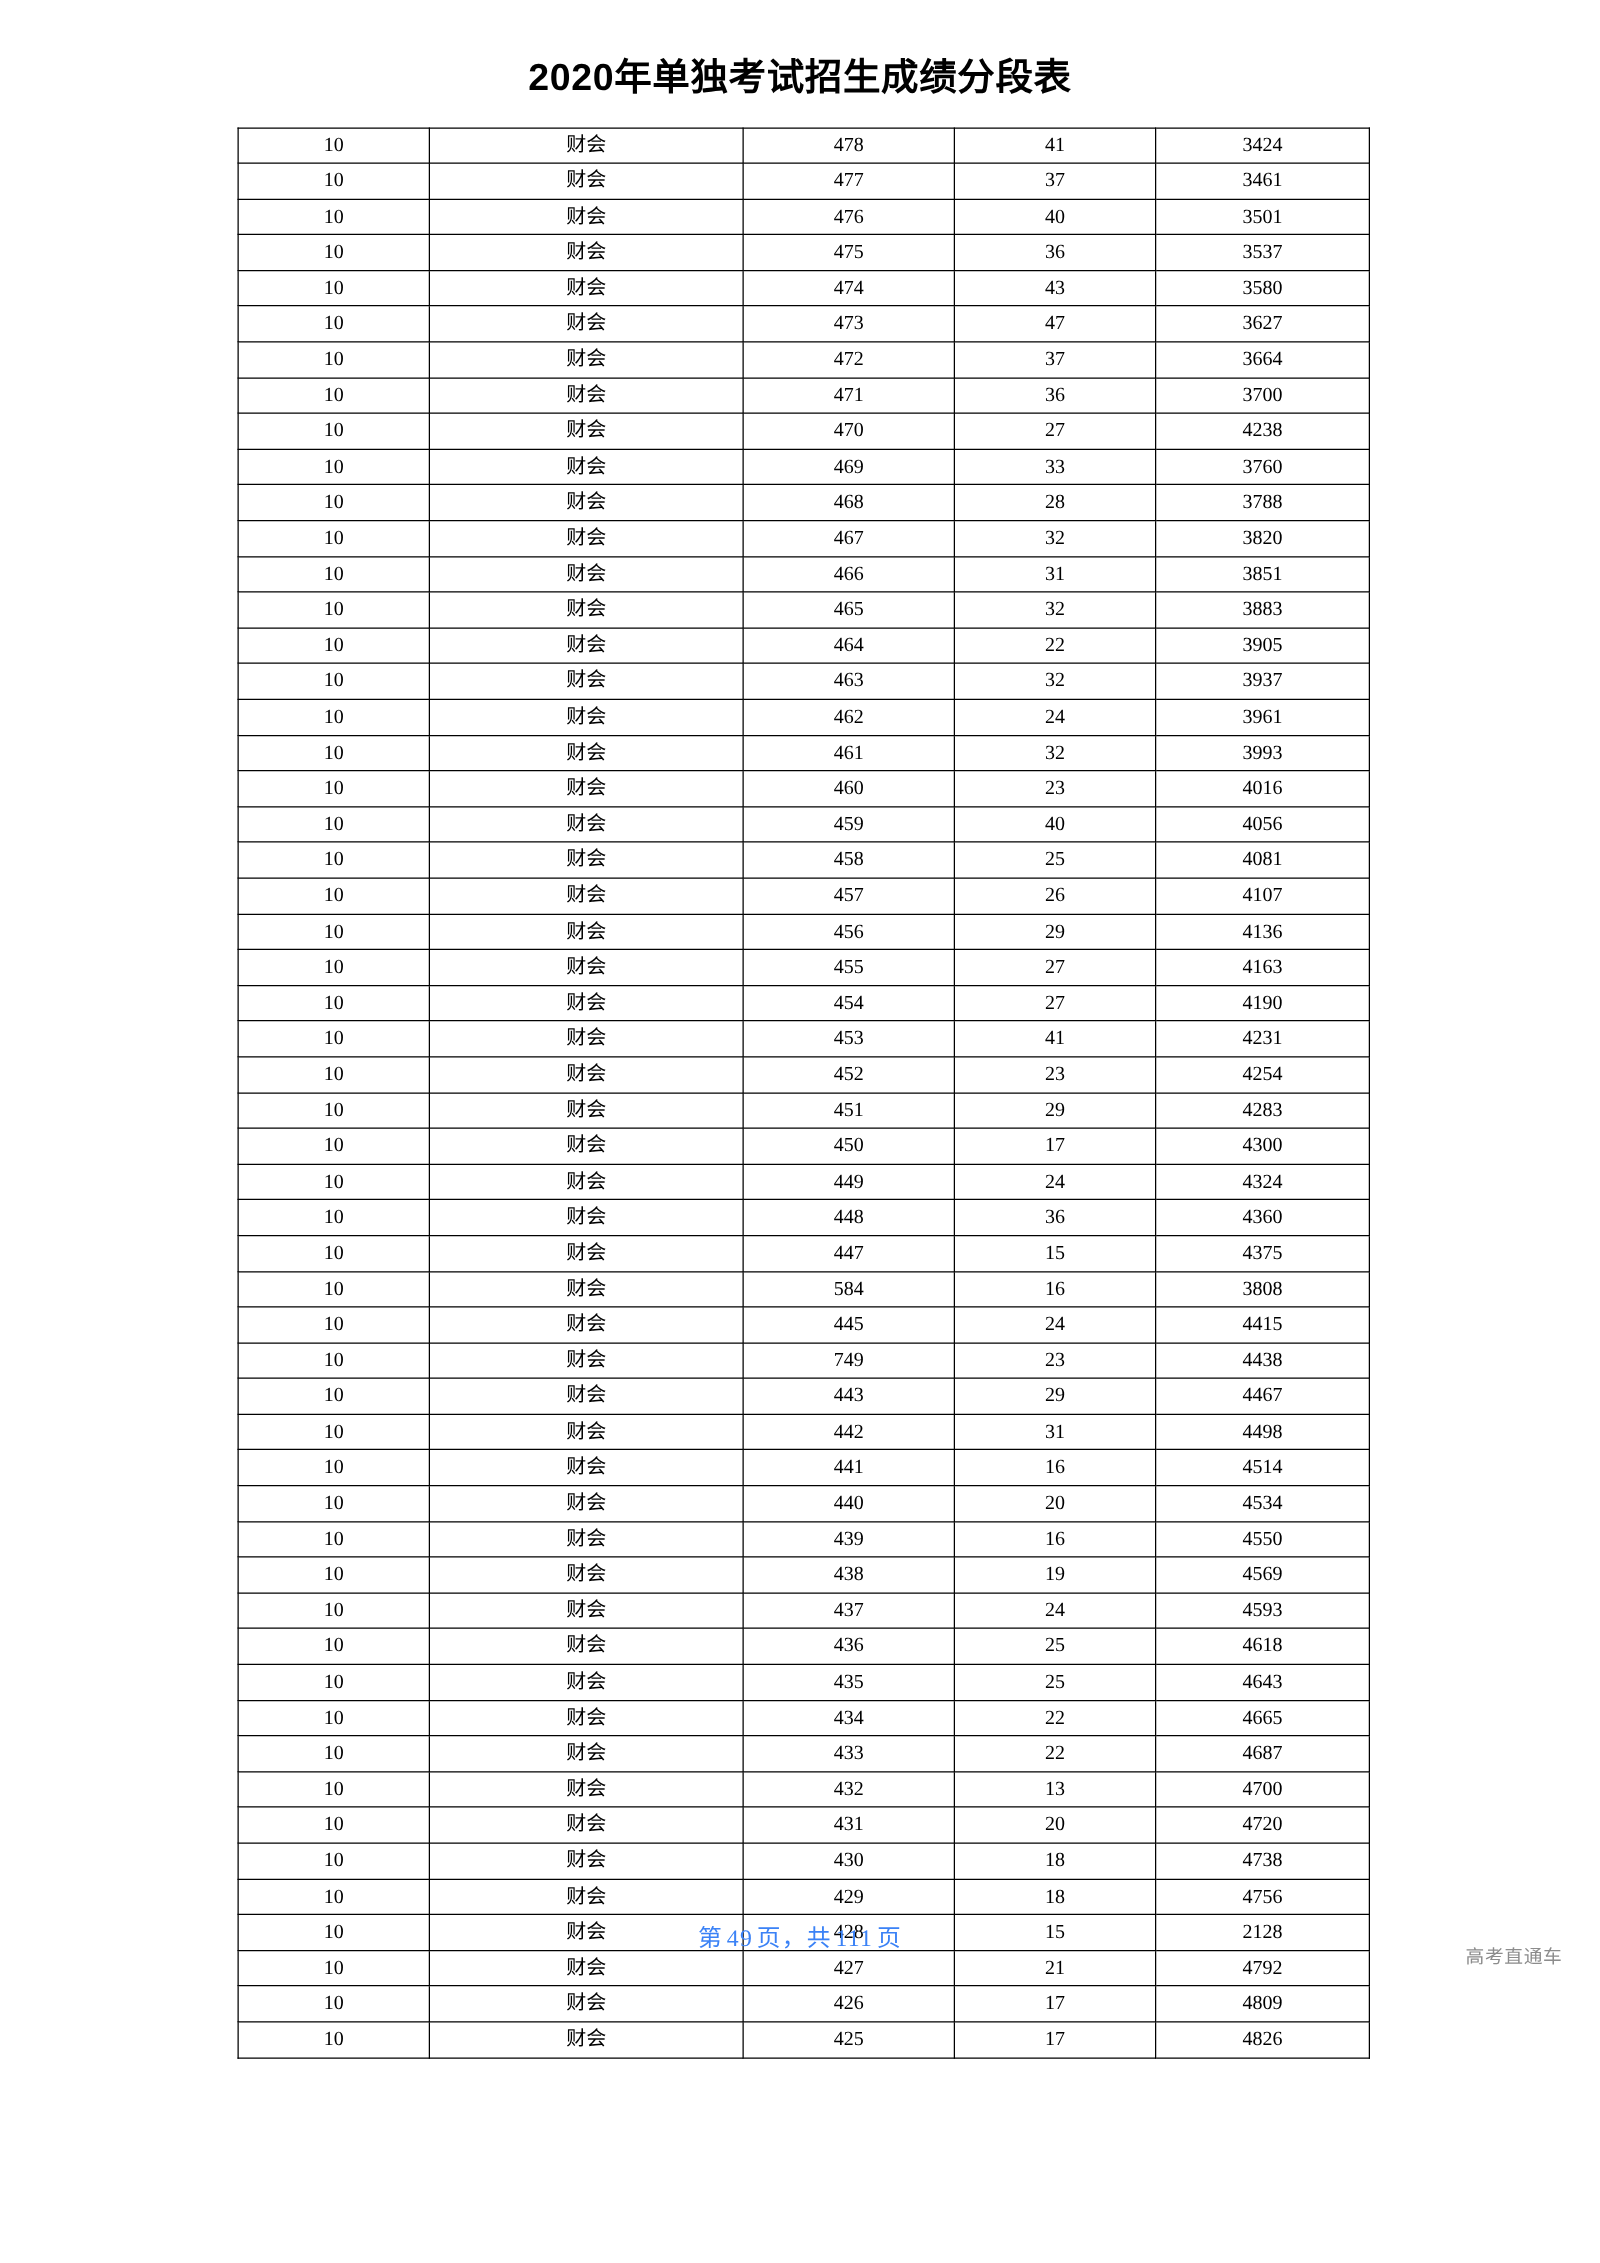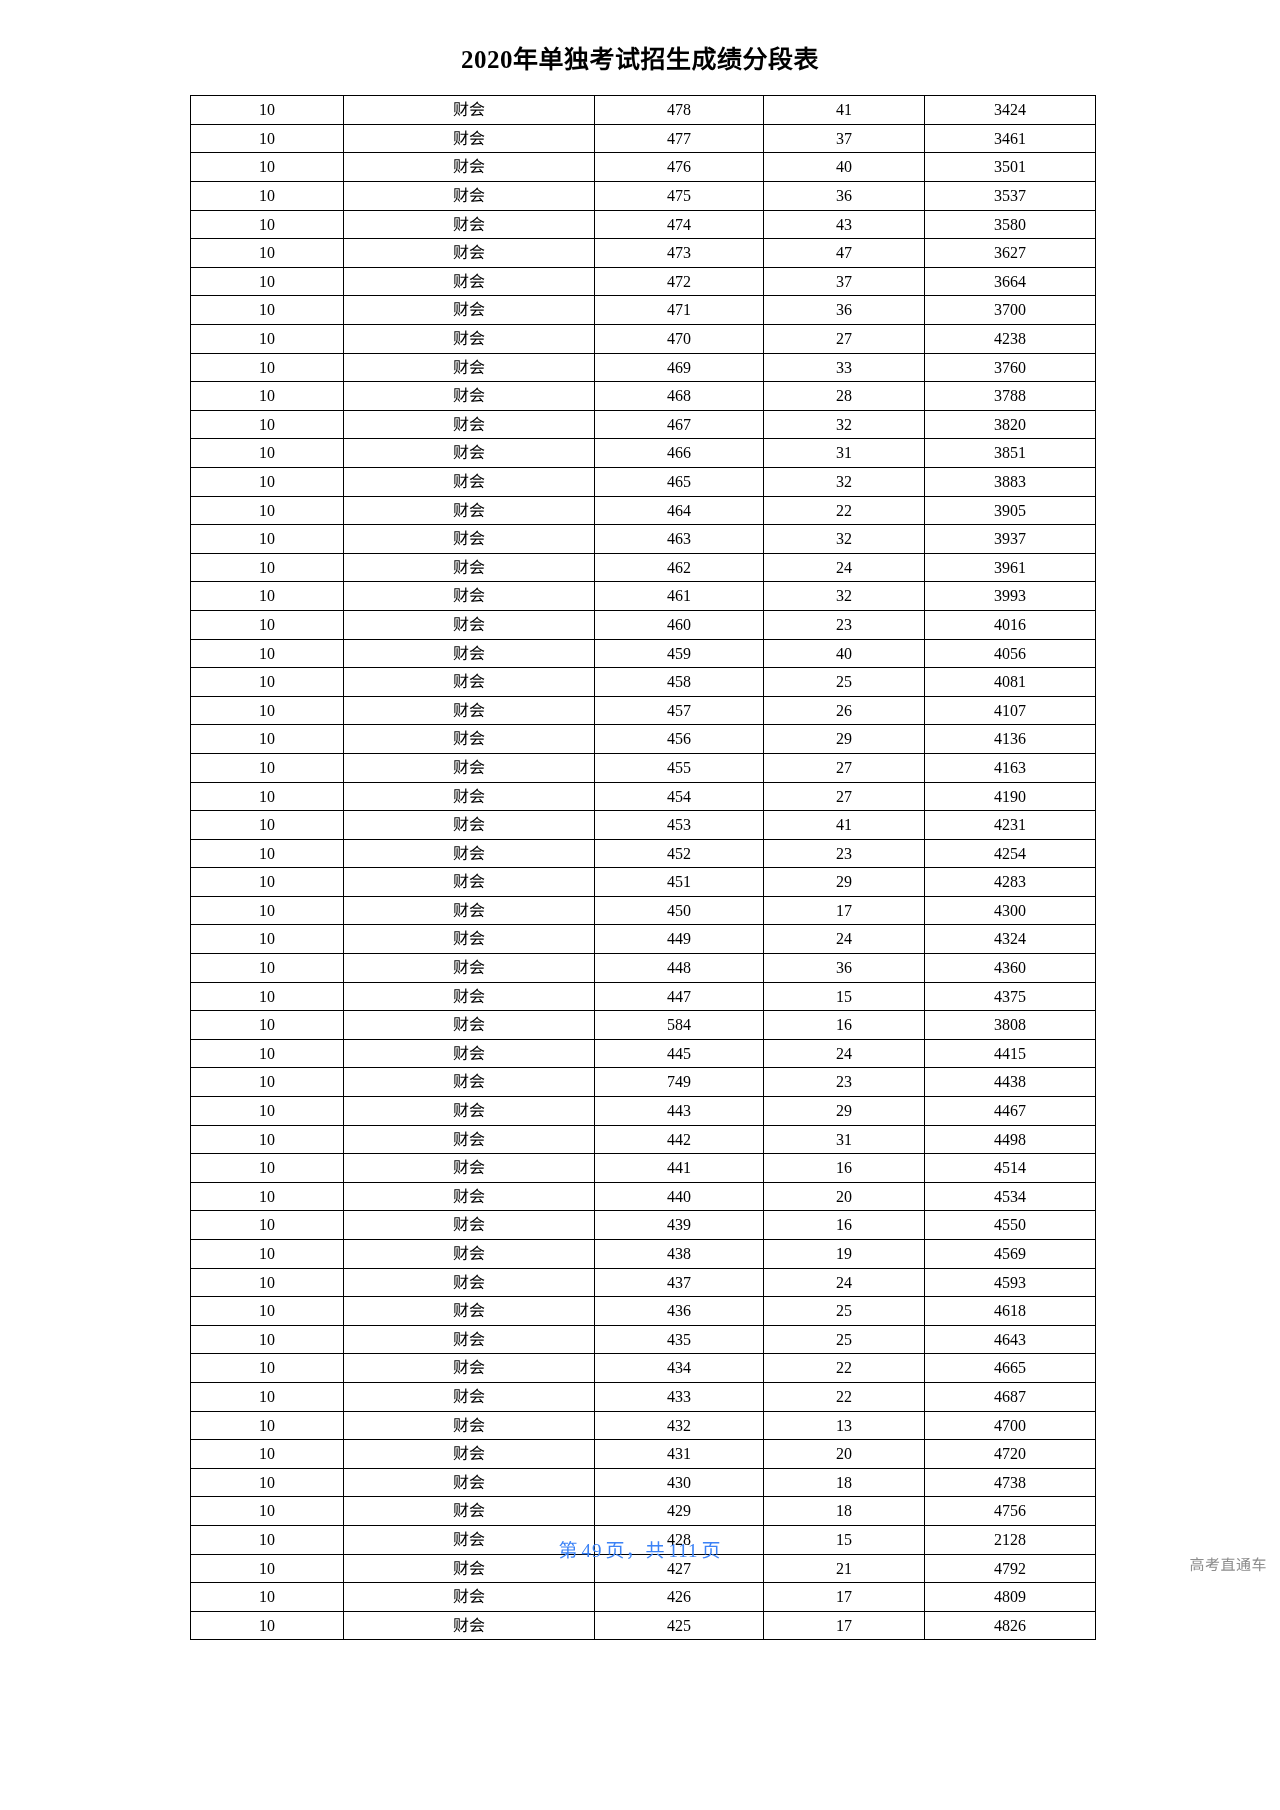--- a/index.html
+++ b/index.html
@@ -17,22 +17,22 @@
     overflow: hidden;
   }
   .page {
     position: relative;
     width: 1280px;
     height: 1810px;
     box-sizing: border-box;
   }
   .doc-title {
     text-align: center;
-    font-family: Liberation Serif, serif;
-    font-size: 25px;
+    font-family: Liberation Sans, sans-serif;
+    font-size: 30px;
     font-weight: 700;
     letter-spacing: 0.5px;
     padding-top: 44px;
     padding-bottom: 0;
     margin: 0;
     line-height: 1.25;
     color: #000;
   }
   .table-wrap {
     margin: 20px auto 16px auto;
@@ -73,21 +73,21 @@
     font-size: 19px;
     color: #3b82f6;
     letter-spacing: 1px;
   }
   .footer .num {
     font-family: "Liberation Serif", "DejaVu Serif", serif;
     padding: 0 3px;
   }
   .watermark {
     position: absolute;
-    right: 13px;
+    right: 30px;
     top: 1553px;
     font-family: "DejaVu Sans", "Liberation Sans", sans-serif;
     font-size: 15px;
     color: #8c8c8c;
     letter-spacing: 0.5px;
   }
 </style>
 </head>
 <body>
 

